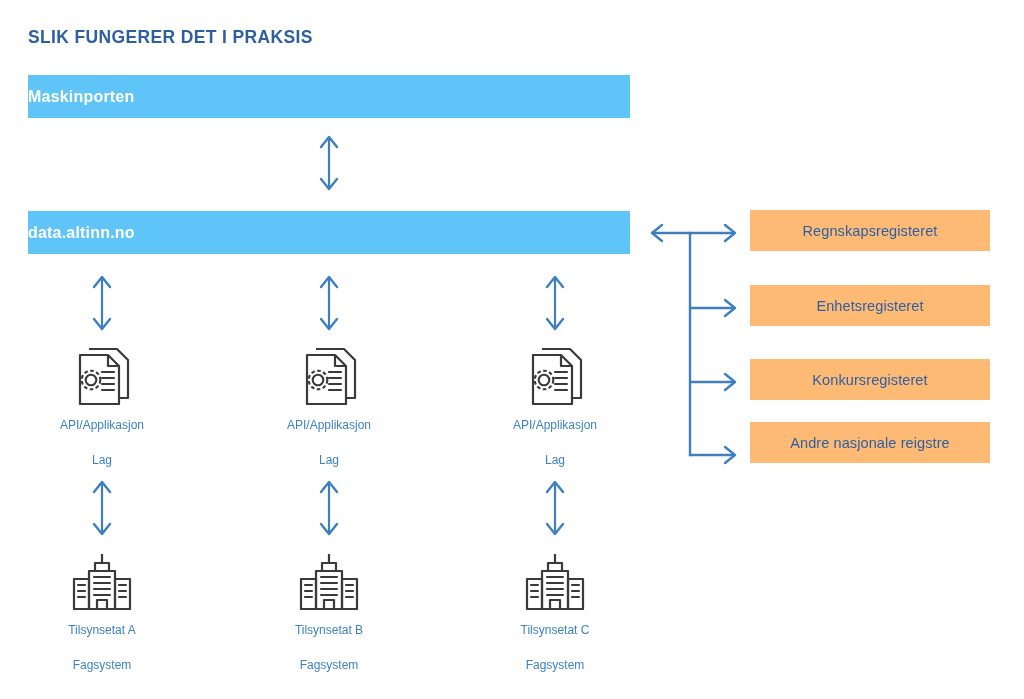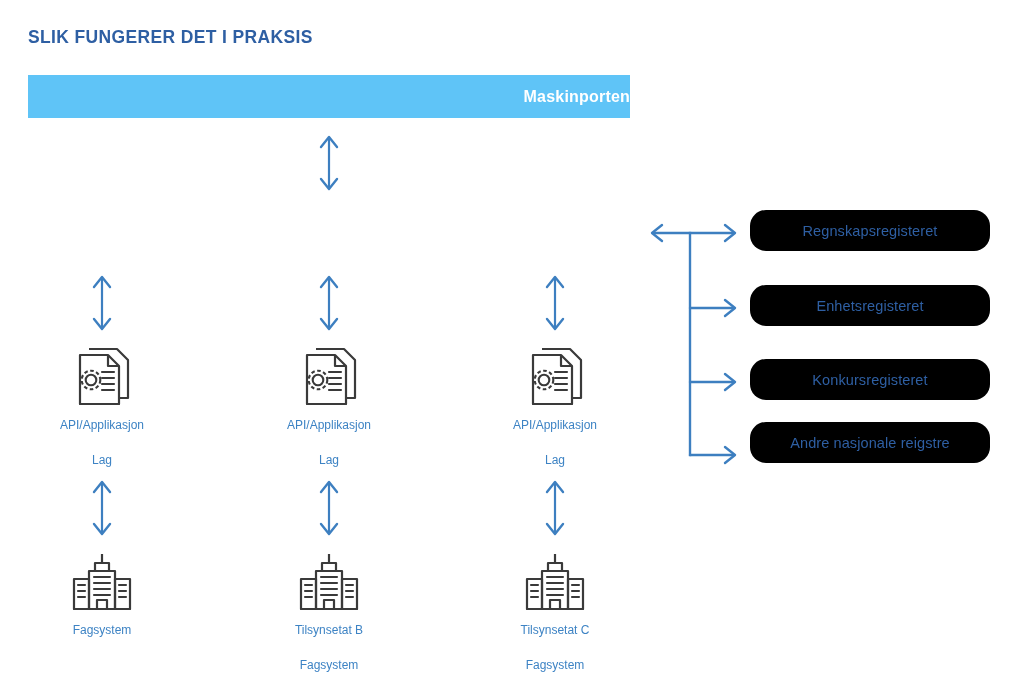--- a/index.html
+++ b/index.html
@@ -36,21 +36,21 @@
     transform-origin: left center;
     white-space: nowrap;
   }
 
   
   .bluebar {
     position: absolute;
     background: #5FC4F7;
     display: flex;
     align-items: center;
-    justify-content: flex-end;
+    justify-content: flex-start;
     color: #ffffff;
     font-weight: bold;
     font-size: 16px;
     letter-spacing: 0.2px;
   }
   #bar-maskinporten {
     left: 28px;
     top: 75px;
     width: 602px;
     height: 43px;
@@ -61,29 +61,28 @@
     width: 602px;
     height: 43px;
   }
 
   
   .yellowbox {
     position: absolute;
     left: 750px;
     width: 240px;
     height: 41px;
-    background: #000000;
+    background: #fdba74;
     display: flex;
     align-items: center;
     justify-content: center;
     color: #2E5FA3;
     font-size: 14.5px;
     font-weight: normal;
     letter-spacing: 0.1px;
-    border-radius: 16px;
   }
   #yb-0 { top: 210px; }
   #yb-1 { top: 285px; }
   #yb-2 { top: 359px; }
   #yb-3 { top: 422px; }
 
   
   .varrow {
     position: absolute;
     width: 34px;
@@ -133,20 +132,23 @@
   </div>
 
   <div class="varrow" style="left:312px; top:133px;">
     <svg width="34" height="60" viewBox="0 0 34 60" aria-hidden="true">
       <line x1="17" y1="6" x2="17" y2="54" stroke="#3D7FC0" stroke-width="2.2"></line>
       <polyline points="9,14 17,4 25,14" fill="none" stroke="#3D7FC0" stroke-width="2.4" stroke-linecap="round" stroke-linejoin="round"></polyline>
       <polyline points="9,46 17,56 25,46" fill="none" stroke="#3D7FC0" stroke-width="2.4" stroke-linecap="round" stroke-linejoin="round"></polyline>
     </svg>
   </div>
 
+  <div class="bluebar" id="bar-dataaltinn">
+    <span>data.altinn.no</span>
+  </div>
 
   <div id="branch-connector">
     <svg width="110" height="250" viewBox="0 0 110 250" aria-hidden="true">
 
       <line x1="45" y1="18" x2="45" y2="240" stroke="#3D7FC0" stroke-width="2.4" stroke-linecap="square"></line>
 
       <line x1="9" y1="18" x2="88" y2="18" stroke="#3D7FC0" stroke-width="2.4" stroke-linecap="round"></line>
       <polyline points="17,10 7,18 17,26" fill="none" stroke="#3D7FC0" stroke-width="2.4" stroke-linecap="round" stroke-linejoin="round"></polyline>
       <polyline points="80,10 90,18 80,26" fill="none" stroke="#3D7FC0" stroke-width="2.4" stroke-linecap="round" stroke-linejoin="round"></polyline>
 
@@ -315,20 +317,21 @@
           <line x1="9" y1="33" x2="16" y2="33"></line>
           <line x1="9" y1="39" x2="16" y2="39"></line>
           <line x1="9" y1="45" x2="16" y2="45"></line>
 
           <line x1="50" y1="33" x2="57" y2="33"></line>
           <line x1="50" y1="39" x2="57" y2="39"></line>
           <line x1="50" y1="45" x2="57" y2="45"></line>
         </g>
       </svg>
     </div>
+    <div class="node-label">Tilsynsetat A</div>
     <div class="node-label l2">Fagsystem</div>
   </div>
 
   <div class="node-col" style="left:229px; top:548px;">
     <div class="node-icon">
       <svg width="66" height="58" viewBox="0 0 66 58" aria-hidden="true">
         <g stroke="#3A3A3A" stroke-width="2.2" fill="none" stroke-linejoin="round">
           <line x1="33" y1="2" x2="33" y2="11"></line>
           <rect x="26" y="11" width="14" height="8"></rect>
           <rect x="20" y="19" width="26" height="38"></rect>

